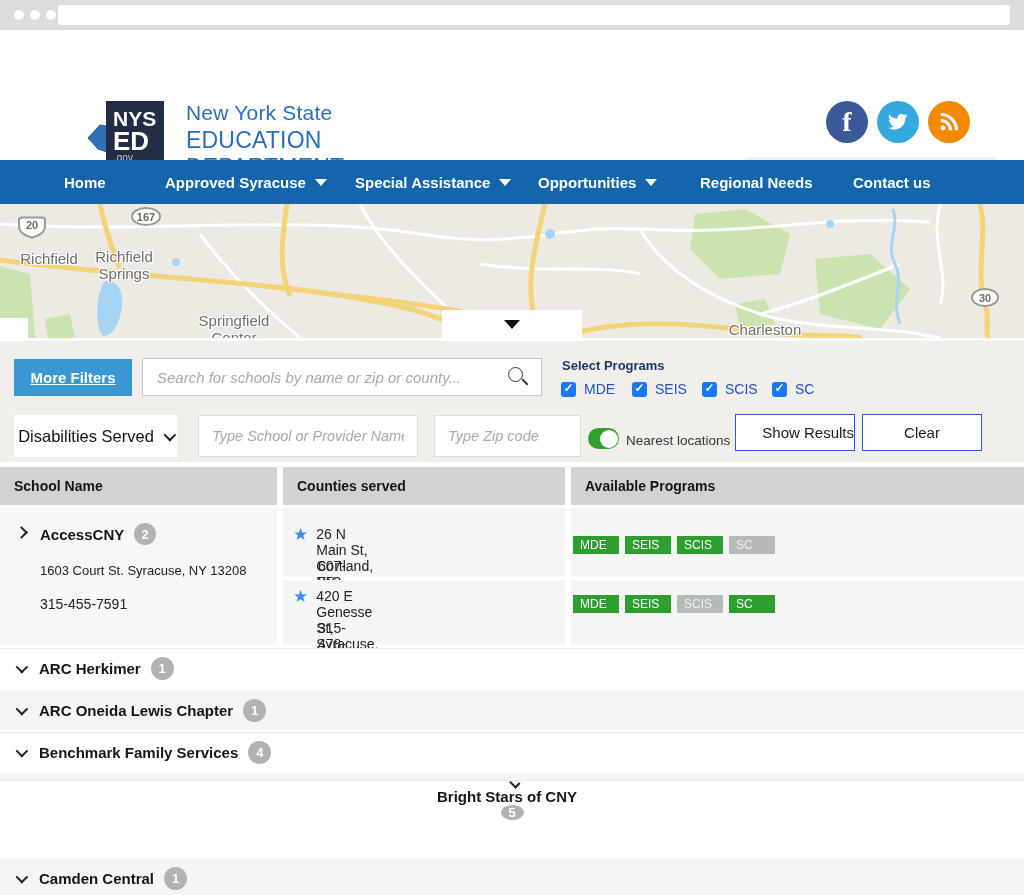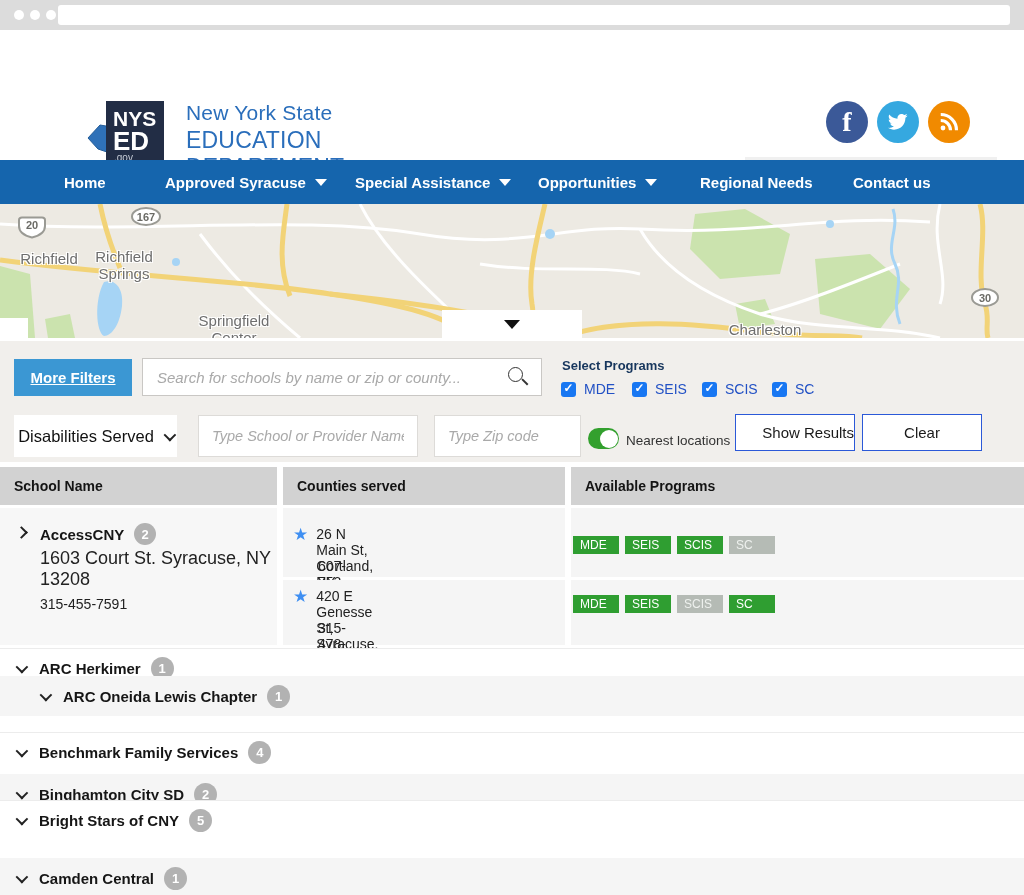--- a/index.html
+++ b/index.html
@@ -77,21 +77,21 @@
   .thc { position:absolute; top:0; height:38px; background:#d2d2d2; display:flex; align-items:center; font-size:14px; font-weight:bold; color:#141414; padding-left:14px; }
   .thc.c1 { left:0; width:277px; }
   .thc.c2 { left:283px; width:282px; }
   .thc.c3 { left:571px; width:453px; }
 
   .xrow { position:absolute; left:0; top:508px; width:1024px; height:137px; }
   .xcol1 { position:absolute; left:0; top:0; width:277px; height:137px; background:#f7f7f7; cursor:pointer; }
   .xname { position:absolute; left:40px; top:15px; font-size:15px; font-weight:bold; color:#161616; display:flex; align-items:center; gap:10px; }
   .xchev { position:absolute; left:17px; top:20px; }
   .cbadge { display:inline-flex; align-items:center; justify-content:center; width:23px; height:23px; border-radius:50%; background:#b2b2b2; color:#fff; font-size:13px; font-weight:bold; }
-  .xaddr { position:absolute; left:40px; top:40px; font-size:18px; color:#222; }
+  .xaddr { position:absolute; left:40px; top:55px; font-size:13px; color:#222; }
   .xphone { position:absolute; left:40px; top:88px; font-size:14px; color:#222; }
   .loc { position:absolute; }
   .loc .cell2 { position:absolute; left:283px; width:282px; background:#f5f5f5; height:100%; }
   .loc .cell3 { position:absolute; left:571px; width:453px; background:#f5f5f5; height:100%; }
   .star { color:#3f8ff2; font-size:17px; line-height:17px; }
   .laddr { position:absolute; left:293px; display:flex; gap:8px; font-size:14px; color:#222; }
   .lphone { position:absolute; left:318px; font-size:14px; color:#222; }
   .pbrow { position:absolute; left:573px; display:flex; gap:6px; }
   .pbadge { width:46px; height:18px; line-height:18px; padding-left:7px; font-size:12px; color:#fff; }
   .pbadge[data-state="on"] { background:#2f9e31; }
@@ -300,36 +300,36 @@
         <span class="pbadge" data-state="on">SC</span>
       </div>
     </div>
   </div>
 
   <div class="srow" style="top:648px;">
     <span class="chev down xchev2"></span>
     <span class="nm">ARC Herkimer</span>
     <span class="cbadge">1</span>
   </div>
-  <div class="srow alt" style="top:676px;padding-left:24px;">
+  <div class="srow alt" style="top:690px;">
     <span class="chev down xchev2"></span>
     <span class="nm">ARC Oneida Lewis Chapter</span>
     <span class="cbadge">1</span>
   </div>
   <div class="srow" style="top:732px;">
     <span class="chev down xchev2"></span>
     <span class="nm">Benchmark Family Services</span>
     <span class="cbadge">4</span>
   </div>
   <div class="srow alt" style="top:774px;">
     <span class="chev down xchev2"></span>
     <span class="nm">Binghamton City SD</span>
     <span class="cbadge">2</span>
   </div>
-  <div class="srow" style="top:800px;">
+  <div class="srow" style="top:780px;flex-direction:column;">
     <span class="chev down xchev2"></span>
     <span class="nm">Bright Stars of CNY</span>
     <span class="cbadge">5</span>
   </div>
   <div class="srow alt" style="top:858px;">
     <span class="chev down xchev2"></span>
     <span class="nm">Camden Central</span>
     <span class="cbadge">1</span>
   </div>
 

